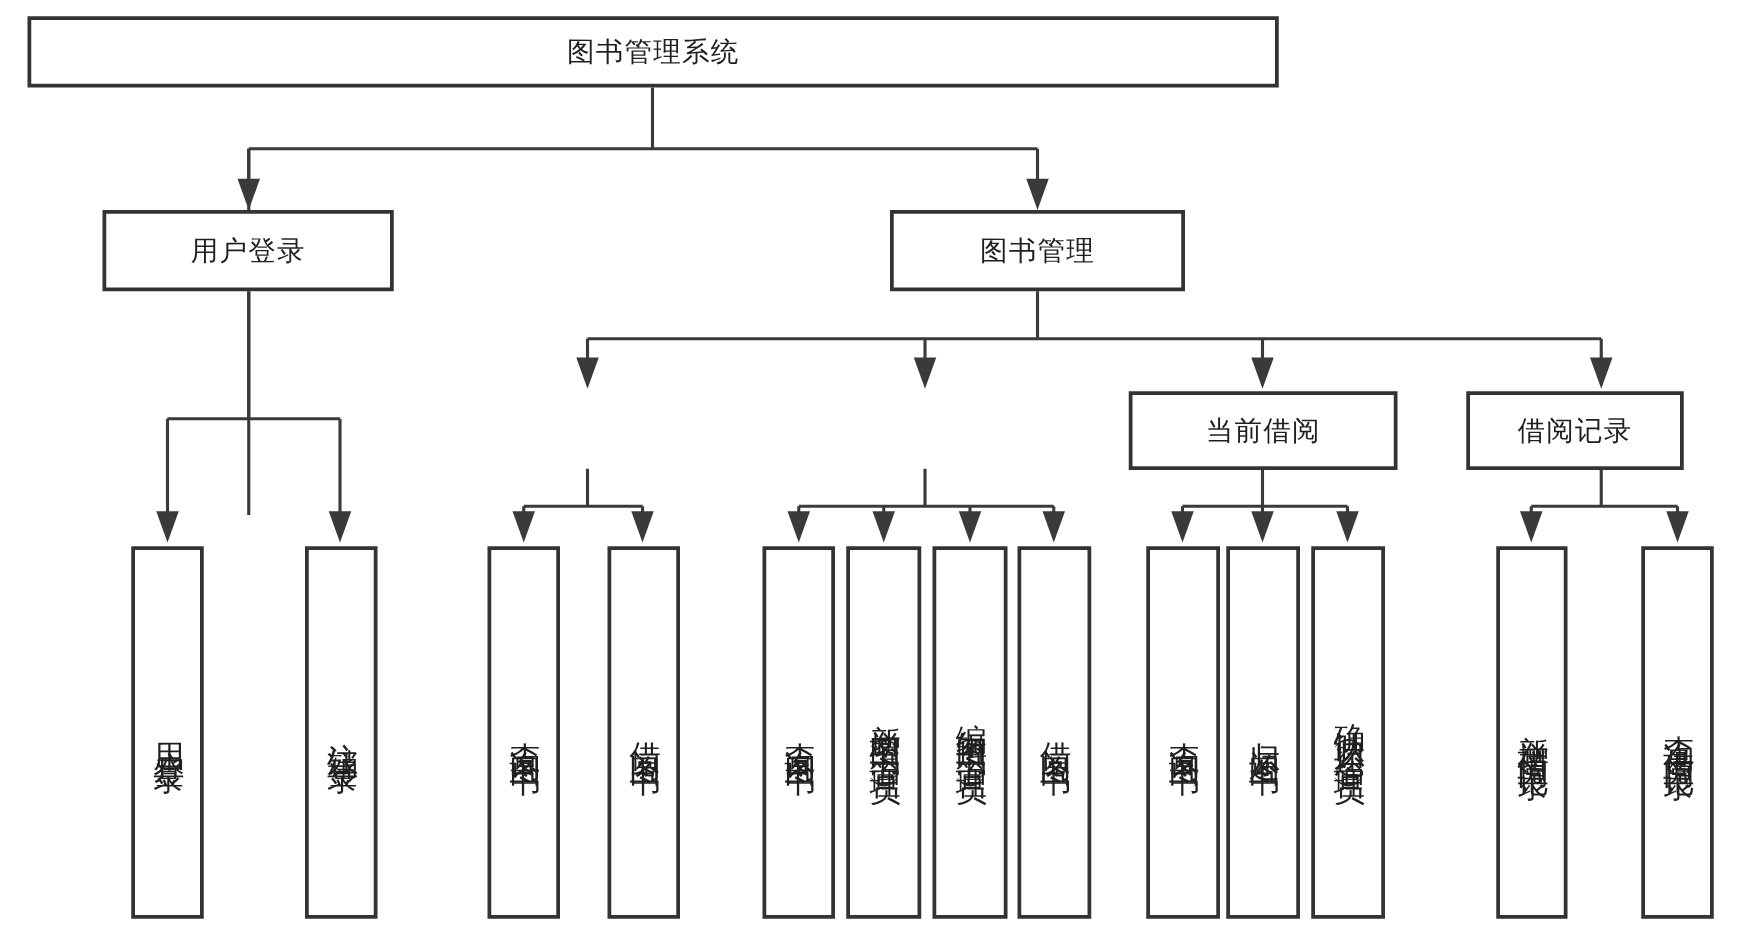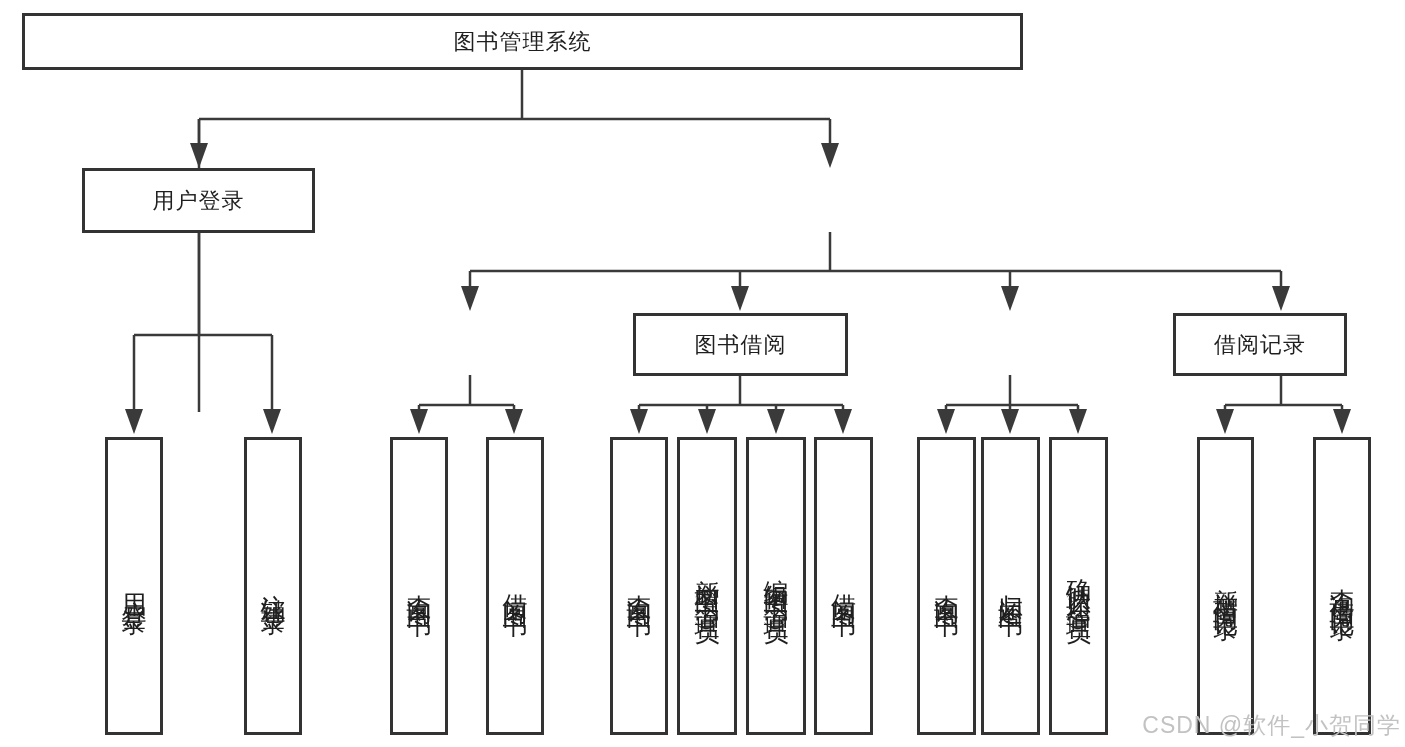--- a/index.html
+++ b/index.html
@@ -128,23 +128,26 @@
     </g>
   </svg>
 
   <div class="node hbox" style="left:22px;top:13px;width:1001px;height:57px">
     <span>图书管理系统</span>
   </div>
 
   <div class="node hbox" style="left:82px;top:168px;width:233px;height:65px">
     <span>用户登录</span>
   </div>
+  <div class="node hbox" style="left:712px;top:168px;width:236px;height:65px">
+    <span>图书管理</span>
+  </div>
 
-  <div class="node hbox" style="left:633px;top:313px;width:215px;height:63px">
-    <span>图书借阅</span>
+  <div class="node hbox" style="left:903px;top:313px;width:215px;height:63px">
+    <span>当前借阅</span>
   </div>
   <div class="node hbox" style="left:1173px;top:313px;width:174px;height:63px">
     <span>借阅记录</span>
   </div>
 
   <div class="node vbox" style="left:105px;top:437px;width:58px;height:298px">
     <span>用户登录</span>
   </div>
   <div class="node vbox" style="left:244px;top:437px;width:58px;height:298px">
     <span>注销登录</span>
@@ -180,15 +183,14 @@
     <span>确认归还（管理员）</span>
   </div>
 
   <div class="node vbox" style="left:1197px;top:437px;width:57px;height:298px">
     <span>新增借阅记录</span>
   </div>
   <div class="node vbox" style="left:1313px;top:437px;width:58px;height:298px">
     <span>查询借阅记录</span>
   </div>
 
-  <div class="watermark">CSDN @软件_小贺同学</div>
 
 </div>
 
 </body></html>

